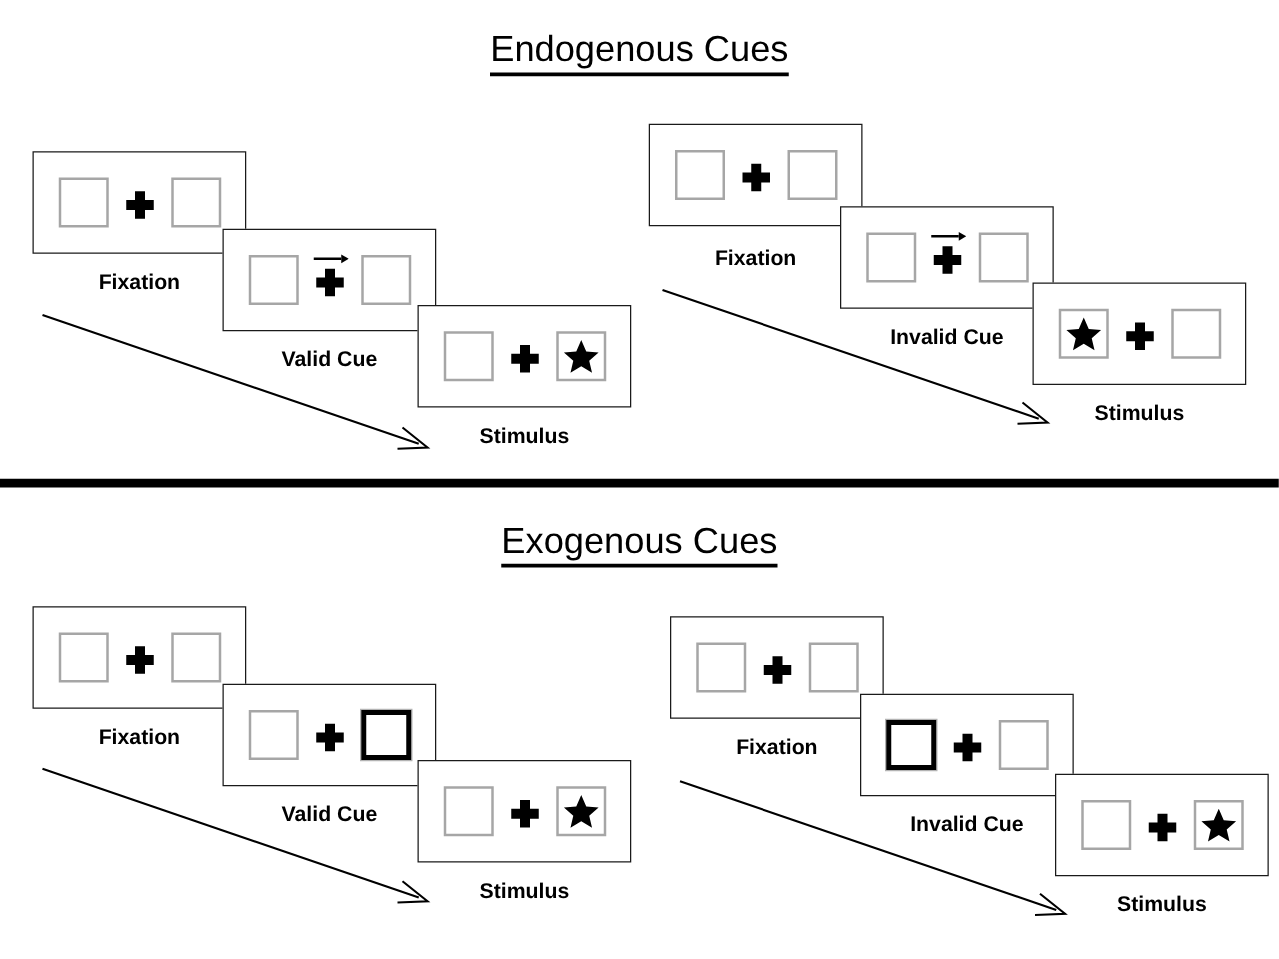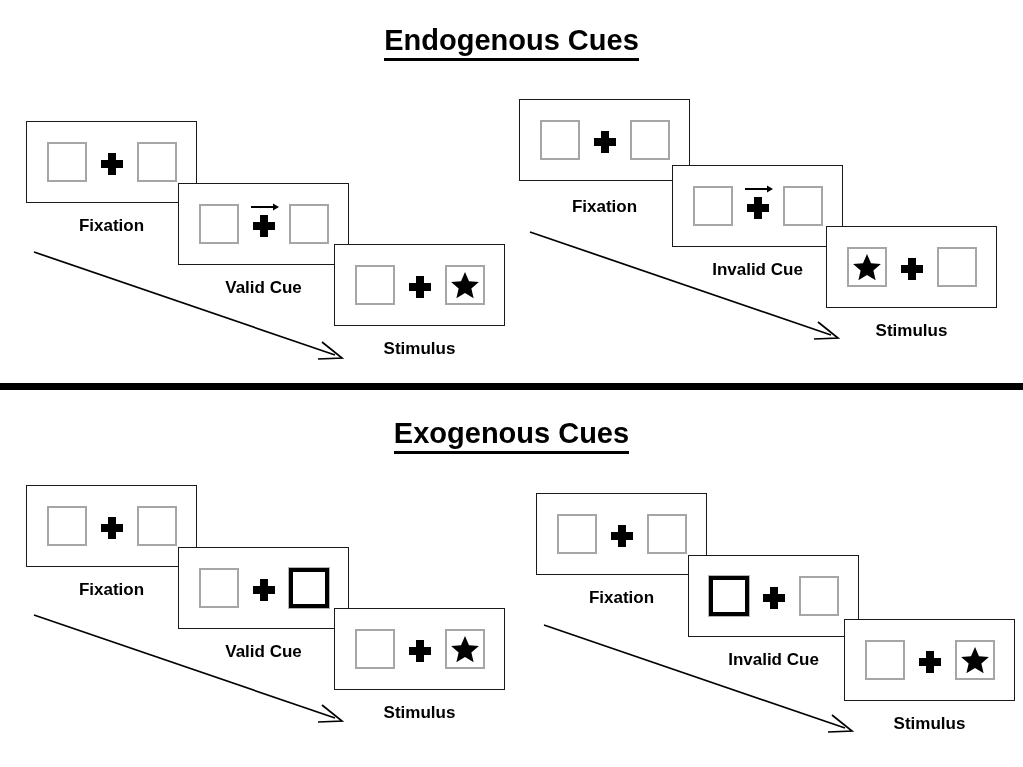--- a/index.html
+++ b/index.html
@@ -15,21 +15,21 @@
     font-family: "Liberation Sans", sans-serif;
   }
 
   
   .section-title {
     position: absolute;
     width: 100%;
     left: 0;
     text-align: center;
     font-size: 29px;
-    font-weight: bold;
+    font-weight: normal;
     color: #000000;
     letter-spacing: 0px;
   }
   .section-title span {
     border-bottom: 3px solid #000000;
     padding-bottom: 2px;
   }
 
   
   .divider {

